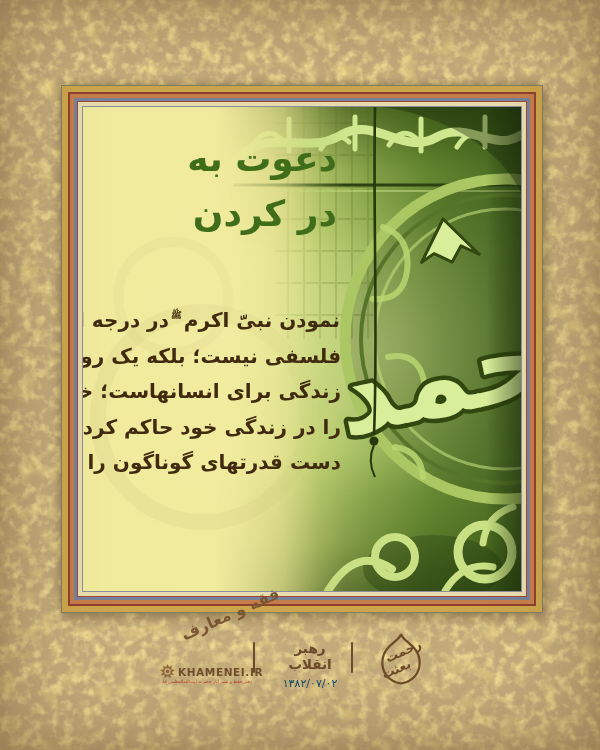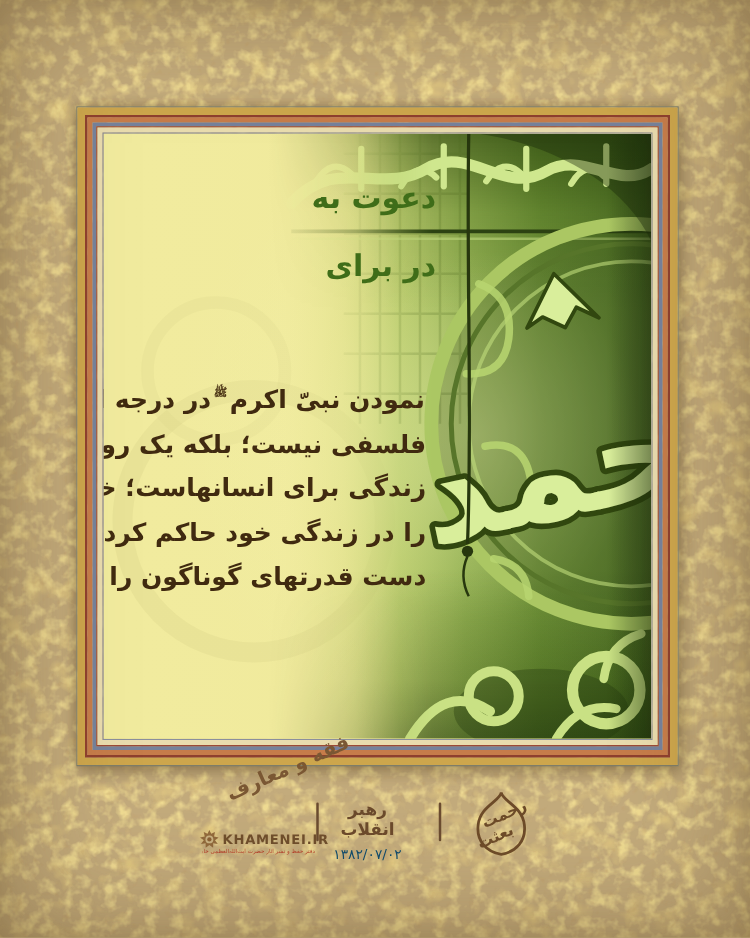--- a/index.html
+++ b/index.html
@@ -16,41 +16,41 @@
   .s2{border:6px solid #cda64c;}
   .s3{border:2px solid #8e3f2e;}
   .s4{border:4px solid #c67c4a;}
   .s5{border:3px solid #76829c;}
   .s6{border:1px solid #9c4936;}
   .s7{border:4px solid #e9dcae;}
   .s8{border:1px solid #8b8f9c;}
   .panel{position:relative;width:100%;height:100%;background:#f1eb9e;overflow:hidden;}
   .door{position:absolute;left:0;top:0;width:100%;height:100%;display:block;z-index:1;}
   
-  .title{position:absolute;top:24px;left:34px;width:232px;z-index:3;direction:rtl;text-align:right;
-    color:#3f6d19;font-weight:bold;font-size:24px;line-height:55px;}
+  .title{position:absolute;top:24px;left:22px;width:232px;z-index:3;direction:rtl;text-align:right;
+    color:#3f6d19;font-weight:bold;font-size:36px;line-height:55px;}
   .quote{position:absolute;top:191px;left:-6px;width:264px;z-index:3;direction:rtl;text-align:center;
     color:#402a10;font-weight:bold;font-size:20px;line-height:35.5px;}
   .q-line{white-space:nowrap;}
   .q-line > span{padding:0 1px;}
   .hon{font-size:9px;vertical-align:9px;color:#4a3314;}
   
   .footer{position:absolute;left:0;top:618px;width:600px;height:90px;z-index:4;color:#6b4a2c;}
   .logo{position:absolute;left:146px;top:6px;width:110px;height:64px;}
   .calli{position:absolute;left:36px;top:2px;transform:rotate(-24deg);transform-origin:left center;
     font-size:16px;font-weight:bold;color:#7a5733;white-space:nowrap;}
   .site-row{position:absolute;left:14px;top:40px;display:flex;align-items:center;gap:3px;}
   .seal{width:15px;height:15px;display:block;}
   .site{font-size:10.5px;font-weight:bold;letter-spacing:.6px;color:#6f4e2c;}
   .red-sub{position:absolute;left:16px;top:55px;width:90px;font-size:4.5px;line-height:5px;
     color:#b5402b;white-space:nowrap;overflow:hidden;direction:rtl;}
   .vbar{position:absolute;top:24px;width:2px;height:31px;background:#6b4c30;border-radius:1px;}
   .vbar1{left:253px;}
   .vbar2{left:351px;}
-  .attr{position:absolute;left:256px;top:22px;width:76px;text-align:center;direction:rtl;}
+  .attr{position:absolute;left:256px;top:22px;width:76px;text-align:center;direction:rtl;padding-left:16px;}
   .speaker{font-size:13.5px;font-weight:bold;color:#6b4a2c;}
   .date{font-size:11px;margin-top:5px;letter-spacing:1px;color:#0c4a6e;}
   .stamp{position:absolute;left:375px;top:14px;width:52px;height:54px;}
   .stamp svg{width:100%;height:100%;display:block;}
 </style>
 </head>
 <body>
 
 <div class="poster">
 
@@ -186,21 +186,21 @@
               <circle cx="291" cy="334" r="4.5" fill="#27370e"></circle>
               <path d="M291,338 q-7,16 1,32" fill="none" stroke="#27370e" stroke-width="2"></path>
             </g>
             <path d="M438,0 L300,0 C356,8 416,38 438,86 Z" fill="rgba(25,40,10,0.4)"></path>
             <rect x="404" width="34" height="484" fill="url(#ge)"></rect>
           </g>
         </svg>
 
         <div class="title">
           <div class="t-line">دعوت به</div>
-          <div class="t-line">در برای</div>
+          <div class="t-line">در کردن</div>
         </div>
 
         <div class="quote">
           <div class="q-line">
             <span>نمودن نبیّ اکرم</span><span class="hon">ﷺ</span><span>در درجه اوّل</span>
           </div>
           <div class="q-line">فلسفی نیست؛ بلکه یک روش</div>
           <div class="q-line">زندگی برای انسانهاست؛ خدا</div>
           <div class="q-line">را در زندگی خود حاکم کردن و</div>
           <div class="q-line">دست قدرتهای گوناگون را از</div>

